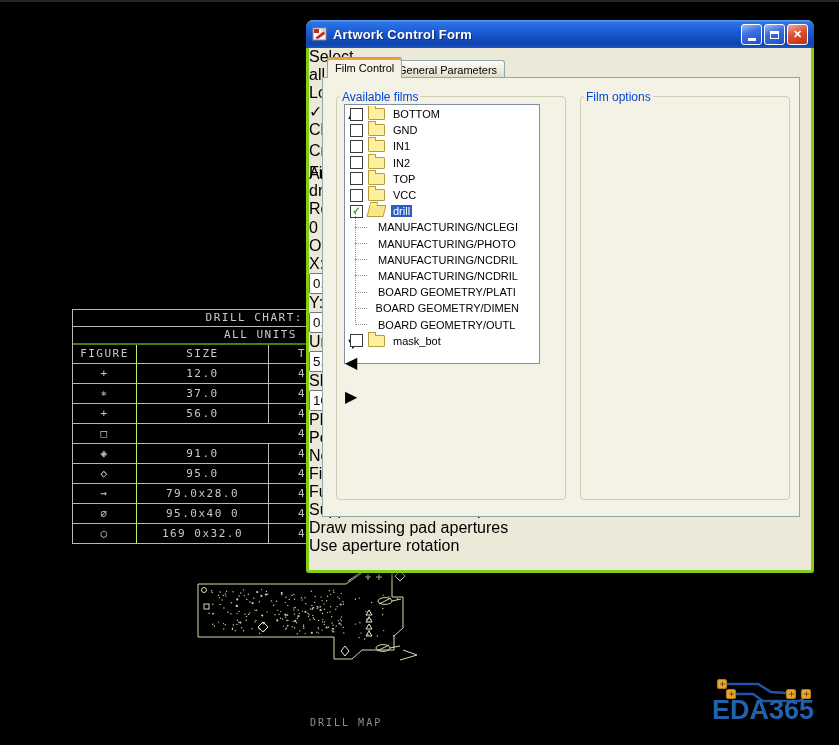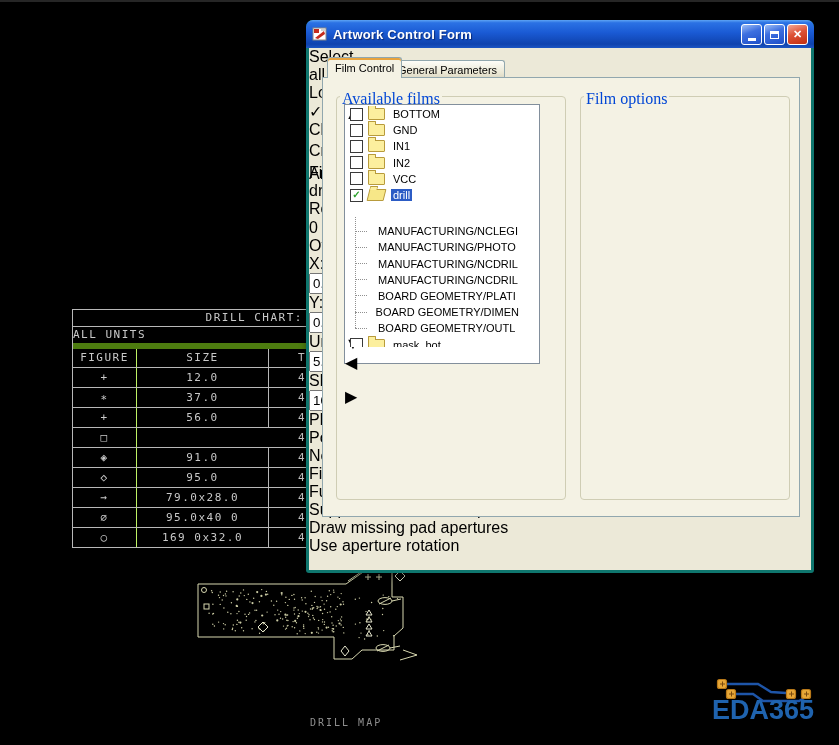--- a/index.html
+++ b/index.html
@@ -6,38 +6,38 @@
   .screen{position:relative;width:839px;height:745px;background:#000;overflow:hidden;
           font-family:"Liberation Sans",sans-serif;-webkit-font-smoothing:none;}
   .topline{position:absolute;left:0;top:0;right:0;height:2px;background:#262626;}
 
   
   .cad-text{font-family:"DejaVu Sans Mono",monospace;color:#C9C9C9;padding-left:44px;}
   .drill-chart{position:absolute;left:72px;top:309px;width:236px;z-index:1;
                border:1px solid #B8B8B8;font-family:"DejaVu Sans Mono",monospace;
                color:#C9C9C9;font-size:11px;letter-spacing:1.5px;}
   .dc-title{height:16px;line-height:16px;text-align:right;padding-right:6px;border-bottom:1px solid #B8B8B8;white-space:nowrap;overflow:hidden;}
-  .dc-sub{height:16px;line-height:16px;text-align:left;padding-right:12px;border-bottom:6px solid #4d7c0f;white-space:nowrap;overflow:hidden;}
+  .dc-sub{height:16px;line-height:16px;text-align:right;padding-right:12px;border-bottom:2px solid #4d7c0f;white-space:nowrap;overflow:hidden;}
   .dc-row{display:flex;height:19px;line-height:19px;border-bottom:1px solid #B8B8B8;}
   .dc-row:last-child{border-bottom:none;}
   .dc-c1{width:63px;text-align:center;border-right:1px solid #bef264;overflow:hidden;}
   .dc-c2{width:131px;text-align:center;border-right:1px solid #B8B8B8;white-space:nowrap;overflow:hidden;}
   .dc-c3{flex:1;text-align:right;padding-right:3px;overflow:hidden;}
   .dc-head{height:18px;line-height:18px;}
 
   .board-svg{position:absolute;left:190px;top:560px;z-index:1;}
   .drill-map{position:absolute;left:266px;top:717px;z-index:1;font-family:"DejaVu Sans Mono",monospace;
              font-size:10px;letter-spacing:2px;color:#8F8F8F;}
   .logo{position:absolute;left:705px;top:664px;width:125px;height:72px;z-index:1;}
   .logo-text{position:absolute;left:7px;top:31px;font-size:27px;font-weight:bold;color:#1F63AE;
              font-family:"Liberation Sans",sans-serif;letter-spacing:0px;transform:scaleY(1.05);}
 
   
   .dialog{position:absolute;left:306px;top:20px;width:508px;height:553px;z-index:5;
-          background:#0f766e;border-radius:7px 7px 3px 3px;box-shadow:2px 3px 9px rgba(0,0,0,.6);}
+          background:#84cc16;border-radius:7px 7px 3px 3px;box-shadow:2px 3px 9px rgba(0,0,0,.6);}
   .titlebar{position:absolute;left:0;top:0;right:0;height:28px;border-radius:7px 7px 0 0;
             background:linear-gradient(180deg,#5EA4F4 0%,#2B72E4 10%,#1A5AD4 45%,#0F43AE 86%,#1C55C4 100%);
             display:flex;align-items:center;}
   .title-icon{width:16px;height:16px;margin:0 5px 0 6px;flex:0 0 auto;}
   .title-text{color:#fff;font-weight:bold;font-size:13px;text-shadow:1px 1px 1px #0A2A78;letter-spacing:.2px;}
   .winbtns{position:absolute;right:6px;top:4px;display:flex;gap:2px;}
   .winbtn{width:21px;height:21px;border:1px solid #fff;border-radius:3px;box-sizing:border-box;
           display:flex;align-items:center;justify-content:center;}
   .winbtn.blue{background:linear-gradient(160deg,#9DBEF5 0%,#3D6FE0 40%,#1E4FC8 100%);}
   .winbtn.red{background:linear-gradient(160deg,#F2A795 0%,#DD5135 45%,#C22E10 100%);color:#fff;
@@ -51,37 +51,37 @@
   .tab{position:absolute;box-sizing:border-box;font-size:11px;padding:0 7px;
        border:1px solid #91A7AE;border-bottom:none;border-radius:3px 3px 0 0;line-height:18px;}
   .tab.active{left:18px;top:9px;height:21px;background:#F4F2E4;z-index:3;
               box-shadow:inset 0 2px 0 #E8A33D;line-height:20px;}
   .tab.inactive{left:81px;top:12px;height:18px;background:linear-gradient(#FDFDF8,#EAE7D4 70%,#DCD8C4);z-index:1;}
   .tabpage{position:absolute;left:13px;top:29px;width:478px;height:440px;background:#F4F2E4;
            border:1px solid #91A7AE;box-sizing:border-box;z-index:2;}
 
   
   .group{position:absolute;border:1px solid #CFCDB4;border-radius:4px;box-sizing:border-box;}
-  .group-label{position:absolute;font-size:16px;color:#0046D5;background:#F4F2E4;padding:0 2px;z-index:3;font-family:Liberation Serif, serif;}
+  .group-label{position:absolute;font-size:12px;color:#0046D5;background:#F4F2E4;padding:0 2px;z-index:3;}
 
   
   .listbox{position:absolute;left:35px;top:56px;width:196px;height:260px;background:#fff;
            border:1px solid #828F9C;box-sizing:border-box;}
   .list-rows{position:absolute;left:1px;top:1px;right:18px;bottom:16px;overflow:hidden;}
   .trow{height:16.2px;display:flex;align-items:center;font-size:11px;white-space:nowrap;}
   .tcb{width:11px;height:11px;border:1px solid #3A3A3A;background:#fff;margin:0 0 0 4px;flex:0 0 auto;
        font-size:10px;line-height:10px;text-align:center;color:#2BA12B;font-weight:bold;}
   .folder{width:15px;height:10px;background:#FCEF9E;border:1px solid #B89B3C;border-radius:1px;
           margin:0 5px 0 5px;position:relative;flex:0 0 auto;}
   .folder::before{content:"";position:absolute;left:-1px;top:-4px;width:6px;height:3px;
                   background:#FCEF9E;border:1px solid #B89B3C;border-bottom:none;border-radius:1px 1px 0 0;}
   .folder.open{transform:skewX(-14deg);background:#F7E788;}
   .tlabel{margin-left:1px;padding:0 2px;}
   .tlabel.sel{background:#2C5CC5;color:#fff;}
-  .child-group{position:relative;margin-top:20px;}
+  .child-group{position:relative;}
   .child-group::before{content:"";position:absolute;left:9px;top:-6px;bottom:8px;border-left:1px dotted #909090;}
   .trow.child{padding-left:9px;}
   .tdash{width:12px;border-top:1px dotted #909090;flex:0 0 auto;}
   .diamond{width:8px;height:8px;background:linear-gradient(135deg,#E früh;}
   .diamond{width:8px;height:8px;background:linear-gradient(135deg,#EFA9EC 0%,#C25BD0 45%,#8E2F9C 100%);
            border:1px solid #6E2478;transform:rotate(45deg);margin:0 6px 0 2px;flex:0 0 auto;}
 
   
   .vsb{position:absolute;top:1px;right:1px;width:17px;bottom:16px;background:#F1F0E6;}
   .hsb{position:absolute;left:1px;bottom:1px;height:15px;right:18px;background:#F1F0E6;}
@@ -518,20 +518,25 @@
               <span class="tlabel">IN1</span>
             </div>
           <div class="trow">
               <span class="tcb"></span>
               <span class="folder"></span>
               <span class="tlabel">IN2</span>
             </div>
           <div class="trow">
               <span class="tcb"></span>
               <span class="folder"></span>
+              <span class="tlabel">TOP</span>
+            </div>
+          <div class="trow">
+              <span class="tcb"></span>
+              <span class="folder"></span>
               <span class="tlabel">VCC</span>
             </div>
           <div class="trow">
               <span class="tcb">✓</span>
               <span class="folder open"></span>
               <span class="tlabel sel">drill</span>
             </div>
           <div class="child-group">
             <div class="trow child">
                 <span class="tdash"></span>

